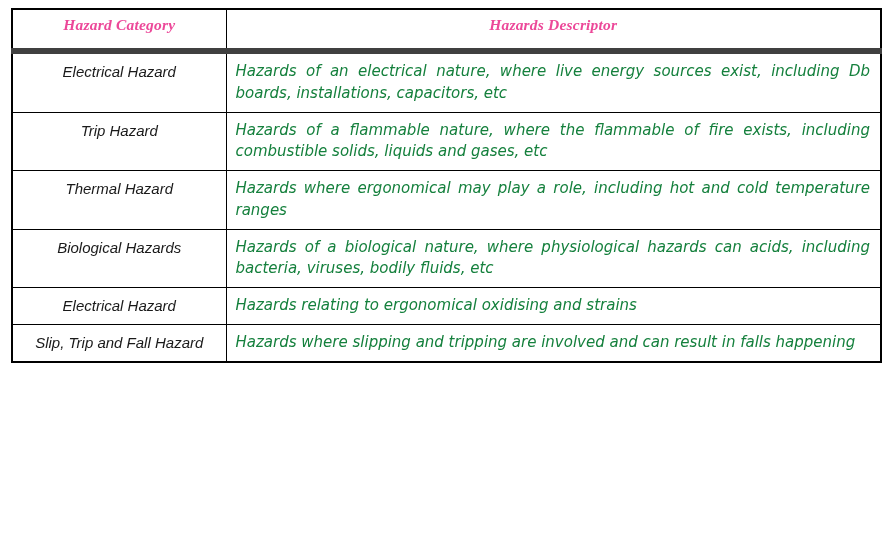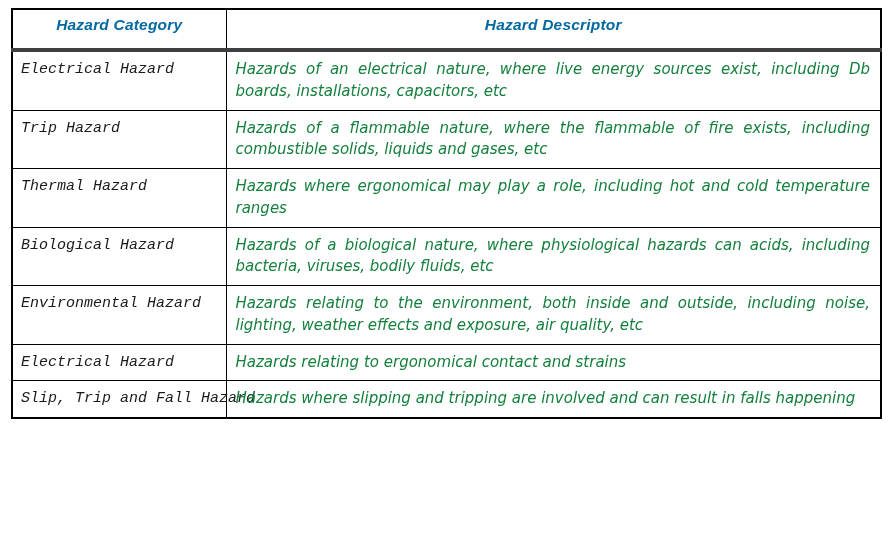--- a/index.html
+++ b/index.html
@@ -38,41 +38,42 @@
 
   .hazard-table th,
   .hazard-table td {
     border: 1px solid #000000;
     vertical-align: top;
     background: #ffffff;
   }
 
   
   .hazard-table thead th {
-    border-bottom: 4px solid #404040;
+    border-bottom: 6px solid #404040;
     padding: 6px 6px 8px 6px;
     text-align: center;
     font-weight: bold;
     font-size: 15.5px;
     line-height: 1.1;
     letter-spacing: 0.2px;
-    color: #0369a1;
-    font-family: Liberation Sans, sans-serif;
+    color: #ec4899;
+    font-family: Liberation Serif, serif;
     font-style: italic;
     height: 24px;
   }
 
   
   .cat-cell {
+    text-align: center;
     padding: 7px 8px 7px 8px;
     font-size: 15px;
     line-height: 1.45;
     color: #1a1a1a;
     font-style: italic;
-    font-family: Liberation Mono, monospace;
+    font-family: Liberation Sans, sans-serif;
     white-space: nowrap;
   }
 
   .desc-cell {
     text-align: justify;
     text-justify: inter-word;
     padding: 7px 10px 7px 9px;
     font-size: 15px;
     line-height: 1.45;
     color: #15803d;
@@ -94,47 +95,43 @@
 <div class="page">
 
   <table class="hazard-table">
     <colgroup>
       <col class="col-category">
       <col class="col-descriptor">
     </colgroup>
     <thead>
       <tr>
         <th>Hazard Category</th>
-        <th>Hazard Descriptor</th>
+        <th>Hazards Descriptor</th>
       </tr>
     </thead>
     <tbody id="table-body">
         <tr data-lines="2">
           <td class="cat-cell">Electrical Hazard</td>
           <td class="desc-cell">Hazards of an electrical nature, where live energy sources exist, including Db boards, installations, capacitors, etc</td>
         </tr>
         <tr data-lines="2">
           <td class="cat-cell">Trip Hazard</td>
           <td class="desc-cell">Hazards of a flammable nature, where the flammable of fire exists, including combustible solids, liquids and gases, etc</td>
         </tr>
         <tr data-lines="1">
           <td class="cat-cell">Thermal Hazard</td>
           <td class="desc-cell">Hazards where ergonomical may play a role, including hot and cold temperature ranges</td>
         </tr>
         <tr data-lines="2">
-          <td class="cat-cell">Biological Hazard</td>
+          <td class="cat-cell">Biological Hazards</td>
           <td class="desc-cell">Hazards of a biological nature, where physiological hazards can acids, including bacteria, viruses, bodily fluids, etc</td>
-        </tr>
-        <tr data-lines="2">
-          <td class="cat-cell">Environmental Hazard</td>
-          <td class="desc-cell">Hazards relating to the environment, both inside and outside, including noise, lighting, weather effects and exposure, air quality, etc</td>
         </tr>
         <tr data-lines="1">
           <td class="cat-cell">Electrical Hazard</td>
-          <td class="desc-cell">Hazards relating to ergonomical contact and strains</td>
+          <td class="desc-cell">Hazards relating to ergonomical oxidising and strains</td>
         </tr>
         <tr data-lines="1">
           <td class="cat-cell">Slip, Trip and Fall Hazard</td>
           <td class="desc-cell">Hazards where slipping and tripping are involved and can result in falls happening</td>
         </tr>
       </tbody>
   </table>
 
 </div>
 

